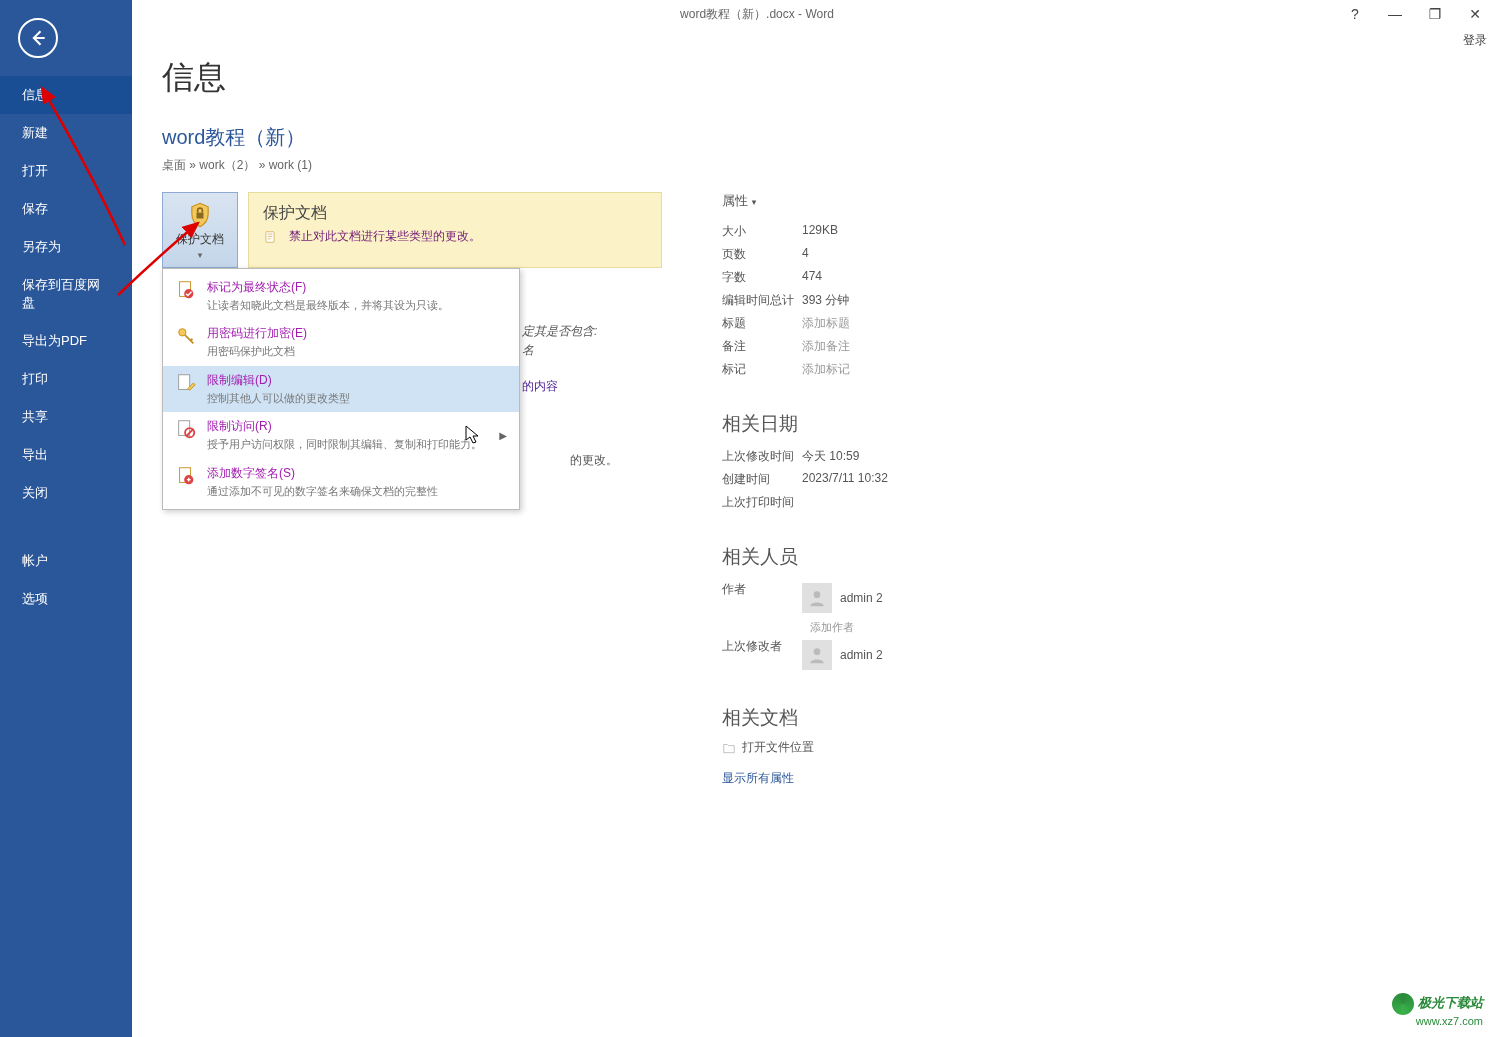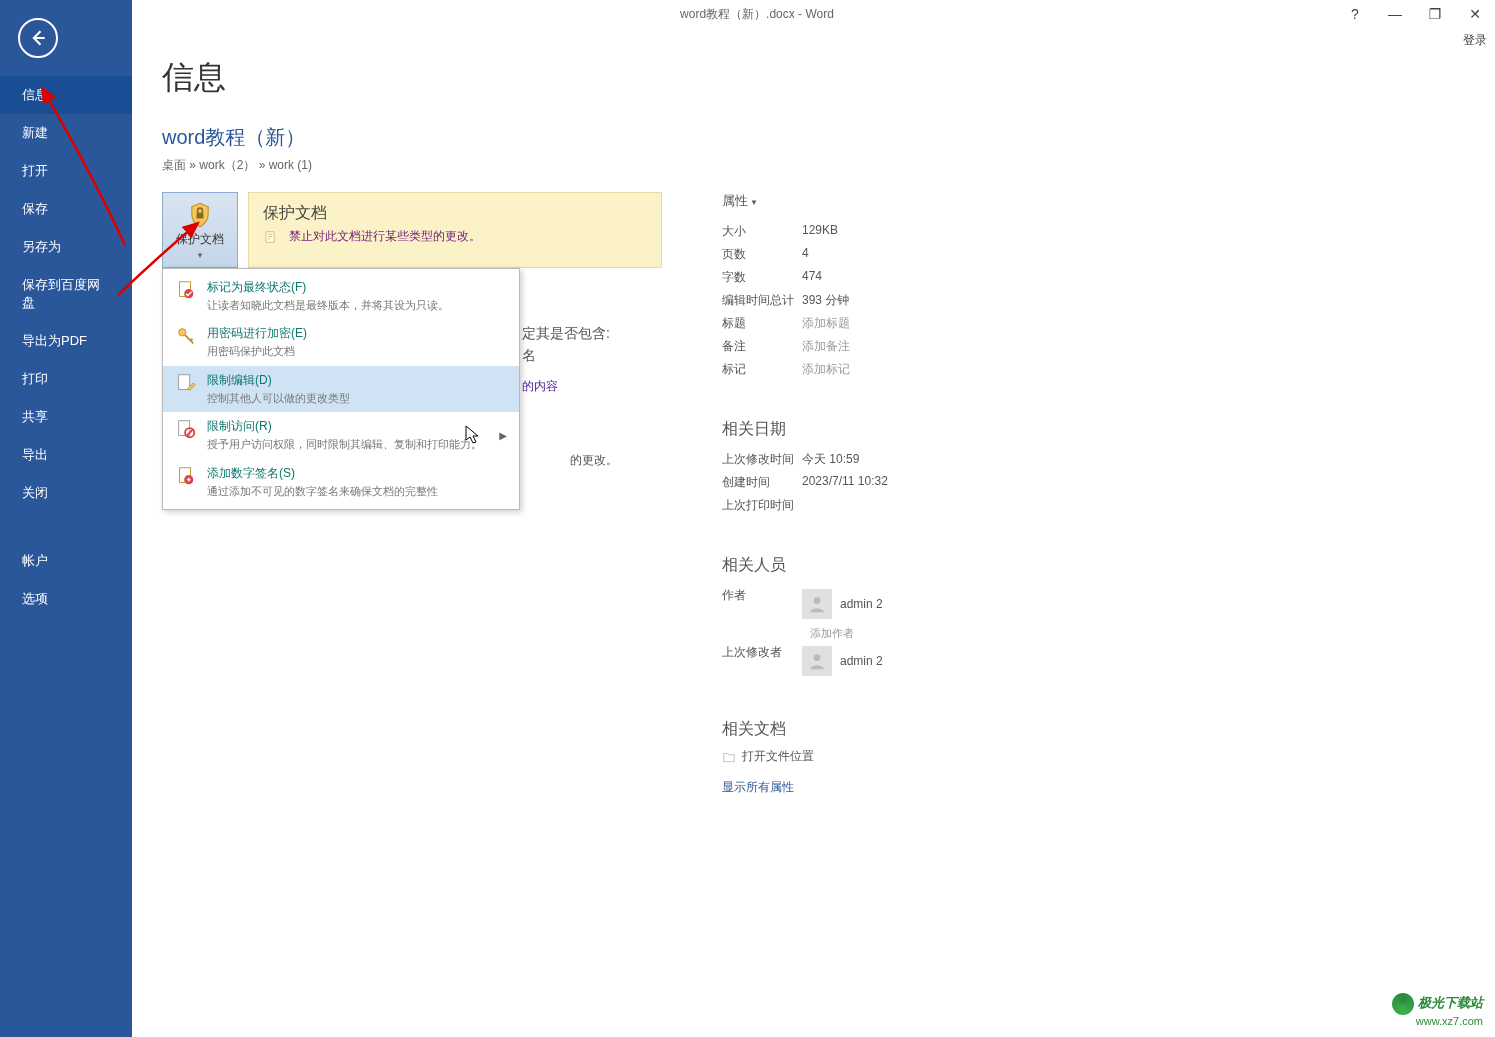--- a/index.html
+++ b/index.html
@@ -146,31 +146,32 @@
   }
   .dd-item {
     display: flex;
     gap: 10px;
     padding: 6px 12px;
     cursor: pointer;
   }
   .dd-item.hover { background: #cfe3f5; }
   .dd-item .dd-icon { width: 22px; height: 22px; flex: none; }
   .dd-item .dd-text { flex: 1; font-size: 12px; }
-  .dd-item .dd-text .dtitle { color: #0f766e; font-size: 12px; margin-bottom: 2px; }
+  .dd-item .dd-text .dtitle { color: #a21caf; font-size: 12px; margin-bottom: 2px; }
   .dd-item .dd-text .ddesc { color: #777; font-size: 11px; line-height: 1.4; }
   .dd-item .sub-arrow { align-self: center; color: #666; font-size: 10px; }
   .peek1 {
     position: absolute;
     left: 360px;
     top: 130px;
-    font-size: 14px;
+    font-size: 12px;
     color: #555;
     line-height: 1.6;
     z-index: 1;
+    font-style: italic;
   }
   .peek2 {
     position: absolute;
     left: 360px;
     top: 186px;
     font-size: 12px;
     color: #4c1d95;
     z-index: 1;
   }
   .peek3 {
@@ -182,21 +183,21 @@
     z-index: 1;
     padding-left: 48px;
   }
   .col-right { width: 330px; }
   .prop-title { font-size: 13px; color: #555; margin-bottom: 10px; }
   .prop-title .chev { font-size: 9px; }
   .prop-row { display: flex; font-size: 12px; color: #555; padding: 3px 0; }
   .prop-row .k { width: 80px; }
   .prop-row .v { color: #555; }
   .prop-row .placeholder { color: #999; }
-  .section-h { font-size: 16px; color: #555; margin-top: 38px; margin-bottom: 8px; }
+  .section-h { font-size: 19px; color: #555; margin-top: 30px; margin-bottom: 8px; }
   .person-row { display: flex; align-items: center; gap: 8px; font-size: 12px; color: #555; padding: 2px 0; }
   .avatar { width: 30px; height: 30px; background: #e0e0e0; display: flex; align-items: center; justify-content: center; }
   .avatar svg { width: 20px; height: 20px; fill: #bbb; }
   .add-author { font-size: 11px; color: #999; margin-left: 88px; margin-top: 2px; }
   .file-loc { display: flex; align-items: center; gap: 6px; font-size: 12px; color: #555; margin-top: 6px; }
   .link { color: #2a569a; font-size: 12px; margin-top: 14px; cursor: pointer; display: inline-block; }
   
   .arrow-svg { position: absolute; z-index: 50; pointer-events: none; }
   
   .cursor-overlay {

